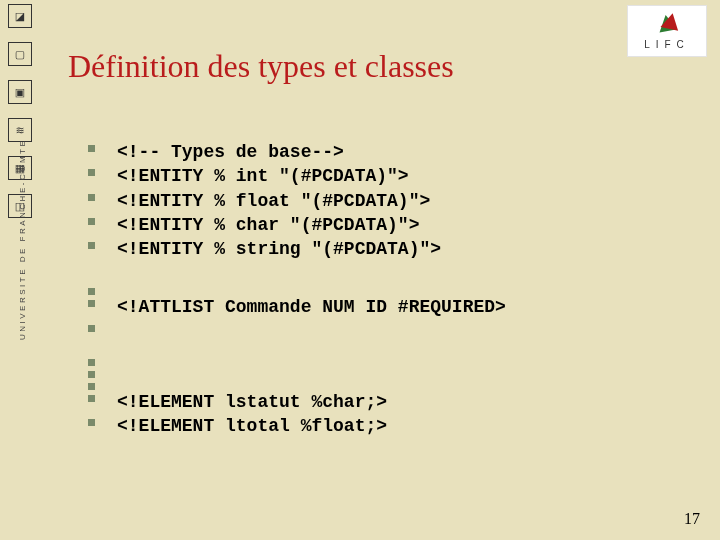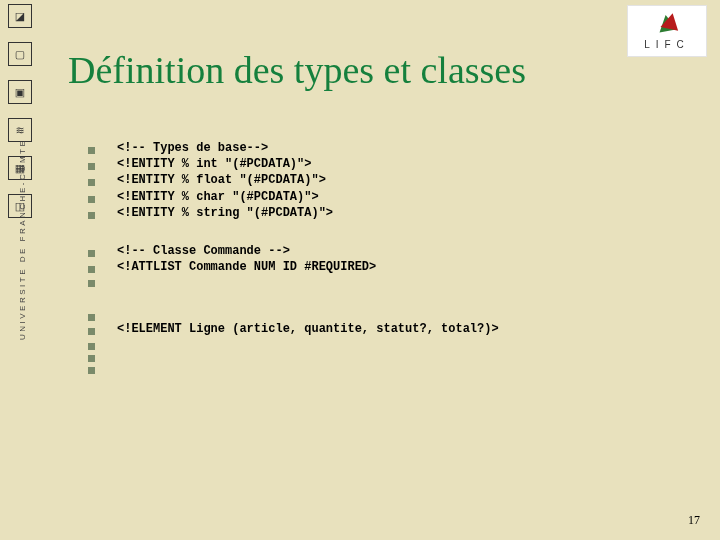--- a/index.html
+++ b/index.html
@@ -96,59 +96,59 @@
     font-family: Arial, Helvetica, sans-serif;
     font-size: 10px;
     letter-spacing: 6px;
     margin-top: 4px;
     color: #333;
   }
   .title {
     position: absolute;
     left: 68px;
     top: 48px;
-    font-size: 38px;
+    font-size: 32px;
     font-weight: 400;
-    color: #15803d;
+    color: #b91c1c;
   }
   .content {
     position: absolute;
     left: 88px;
     top: 140px;
     width: 560px;
   }
   .group {
     margin-bottom: 22px;
   }
   .row {
     display: flex;
-    align-items: center;
+    align-items: flex-start;
     line-height: 1.35;
     font-family: "Courier New", Courier, monospace;
-    font-size: 12px;
+    font-size: 18px;
     font-weight: bold;
     color: #000;
   }
   .bullet {
     width: 7px;
     height: 7px;
     background: #7a8a6a;
     margin-right: 22px;
     margin-top: 5px;
     flex: 0 0 auto;
   }
   .code {
     white-space: pre;
   }
   .pagenum {
     position: absolute;
     right: 20px;
     bottom: 12px;
     font-family: "Times New Roman", serif;
-    font-size: 12px;
+    font-size: 16px;
     color: #000;
   }
 </style>
 </head>
 <body>
 
 <div class="slide">
 
   <div class="sidebar">
     <div class="sidebar-icons">
@@ -193,45 +193,45 @@
         </div>
       <div class="row">
           <span class="bullet"></span>
           <span class="code">&lt;!ENTITY % string "(#PCDATA)"&gt;</span>
         </div>
     </div>
 
     <div class="group">
       <div class="row">
           <span class="bullet"></span>
-          <span class="code">&lt;!-- Classe Commande --&gt;</span>
         </div>
       <div class="row">
           <span class="bullet"></span>
           <span class="code">&lt;!ATTLIST Commande NUM ID #REQUIRED&gt;</span>
         </div>
       <div class="row">
           <span class="bullet"></span>
         </div>
     </div>
 
     <div class="group">
       <div class="row">
           <span class="bullet"></span>
         </div>
       <div class="row">
           <span class="bullet"></span>
-          <span class="code">&lt;!ELEMENT Ligne (article, quantite, statut?, total?)&gt;</span>
-        </div>
-      <div class="row">
-          <span class="bullet"></span>
-        </div>
-      <div class="row">
-          <span class="bullet"></span>
-        </div>
-      <div class="row">
-          <span class="bullet"></span>
+        </div>
+      <div class="row">
+          <span class="bullet"></span>
+        </div>
+      <div class="row">
+          <span class="bullet"></span>
+          <span class="code">&lt;!ELEMENT lstatut %char;&gt;</span>
+        </div>
+      <div class="row">
+          <span class="bullet"></span>
+          <span class="code">&lt;!ELEMENT ltotal %float;&gt;</span>
         </div>
     </div>
   </div>
 
   <div class="pagenum">17</div>
 </div>
 
 </body></html>

